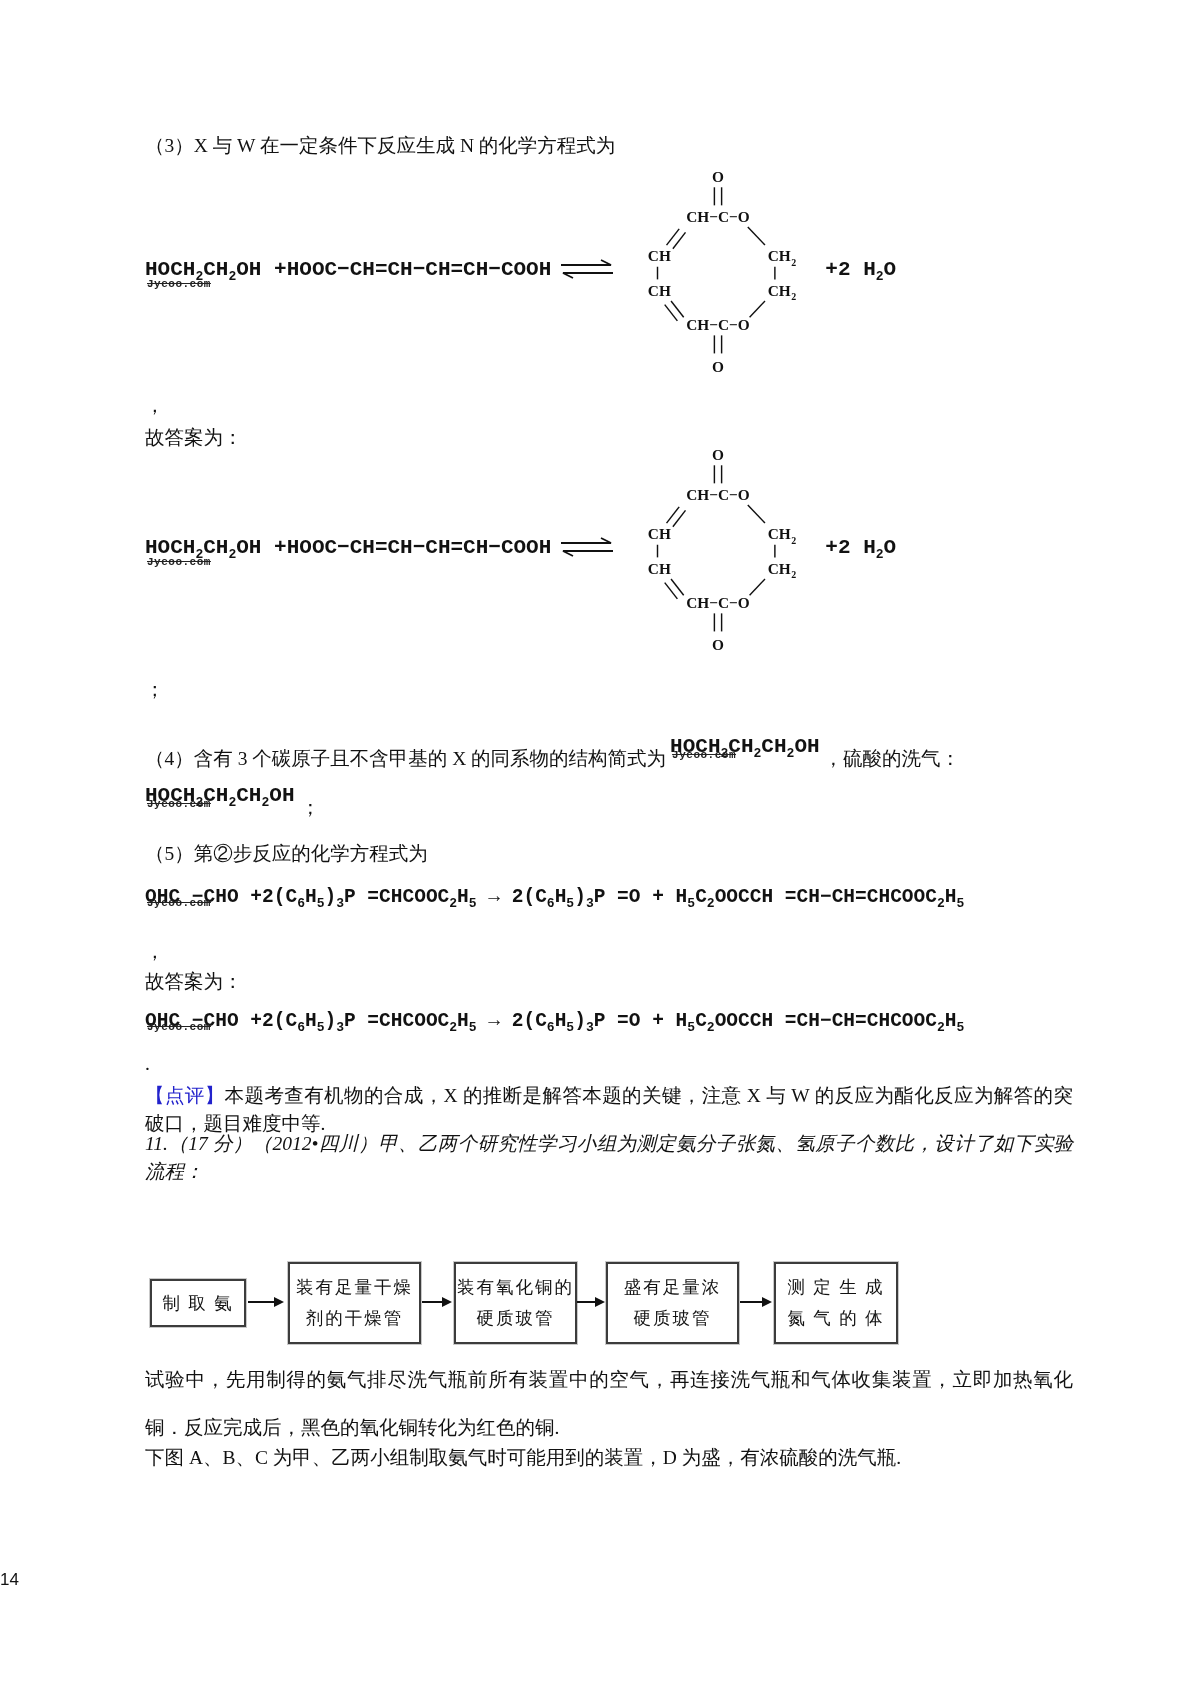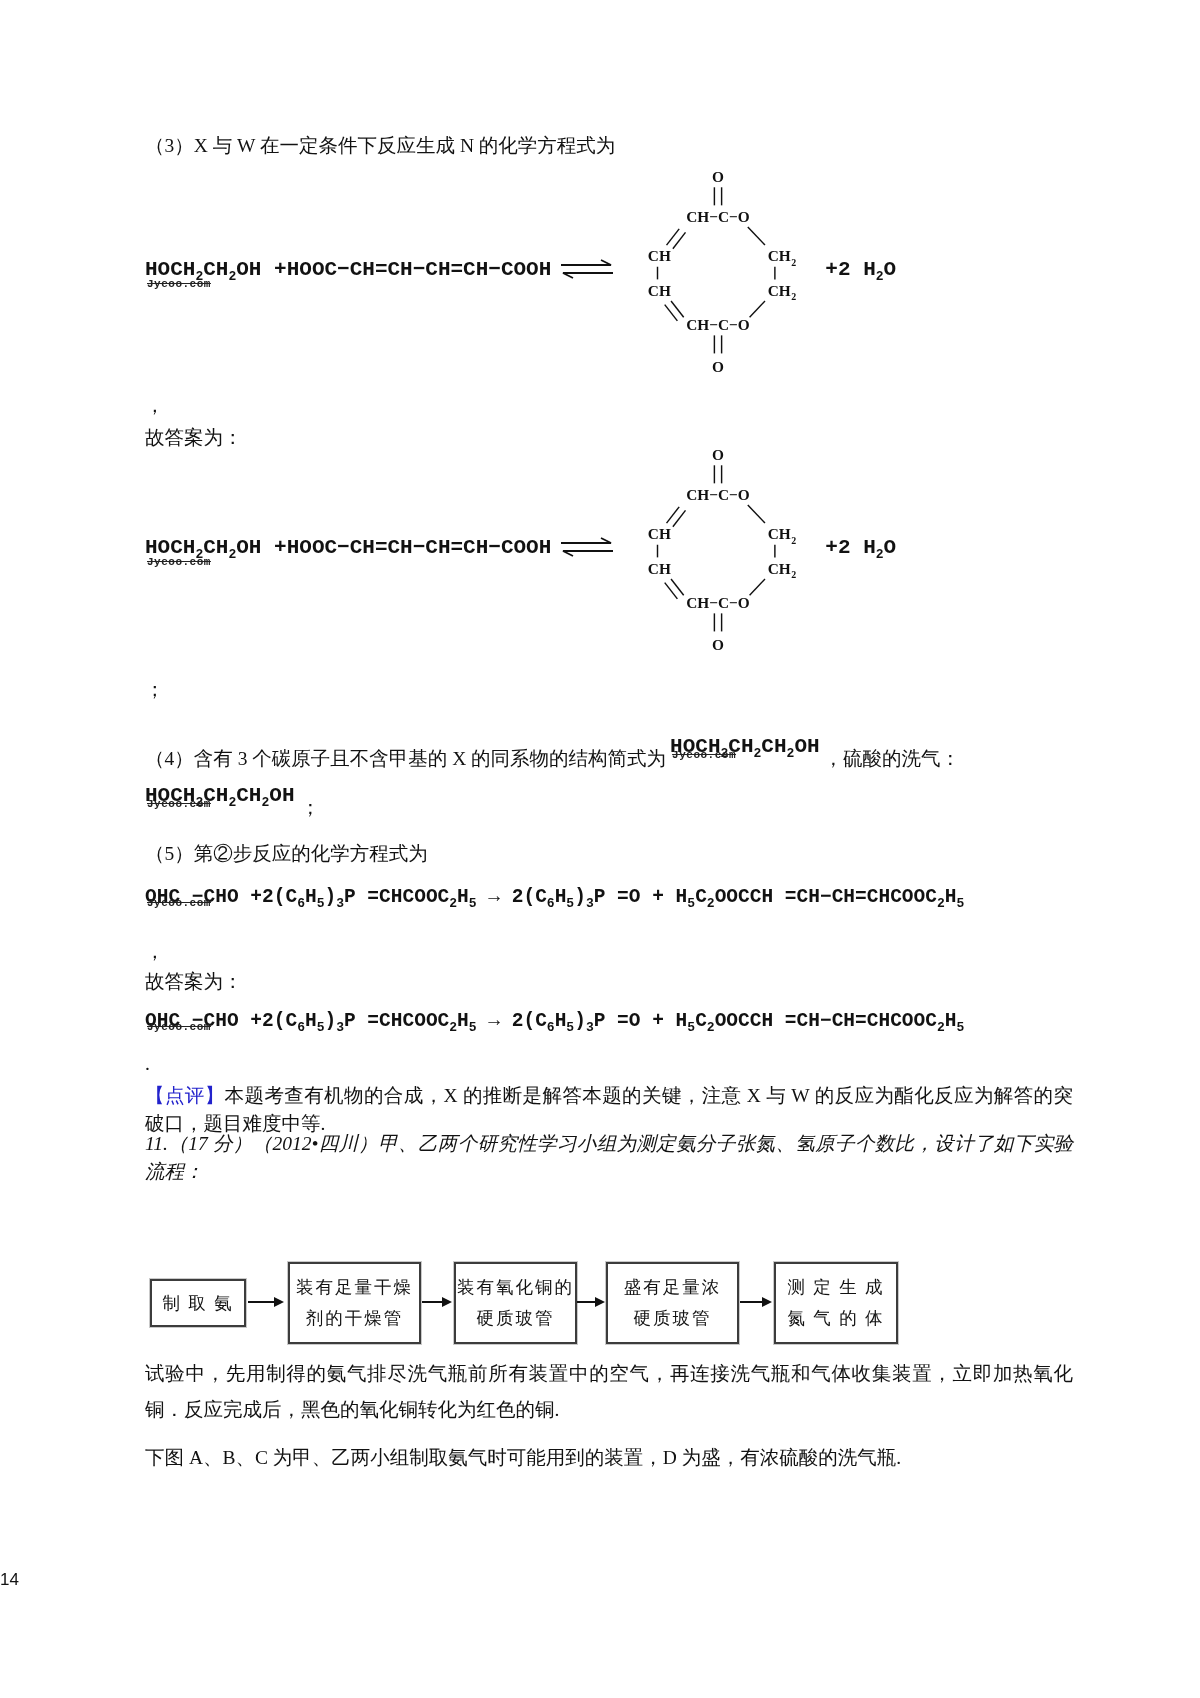--- a/index.html
+++ b/index.html
@@ -150,18 +150,18 @@
     <div class="fbox" style="left:306px;top:0;width:119px;height:78px;">装有氧化铜的
 硬质玻管</div>
     <div class="h-arrow" style="left:429px;width:26px;"></div>
     <div class="fbox" style="left:458px;top:0;width:129px;height:78px;">盛有足量浓
 硬质玻管</div>
     <div class="h-arrow" style="left:592px;width:30px;"></div>
     <div class="fbox" style="left:626px;top:0;width:120px;height:78px;">测 定 生 成
 氮 气 的 体</div>
   </div>
 
-  <div class="txt para" style="top:1356px;line-height:36px;">试验中，先用制得的氨气排尽洗气瓶前所有装置中的空气，再连接洗气瓶和气体收集装置，立即加热氧化铜．反应完成后，黑色的氧化铜转化为红色的铜.</div>
+  <div class="txt para" style="top:1356px;line-height:48px;">试验中，先用制得的氨气排尽洗气瓶前所有装置中的空气，再连接洗气瓶和气体收集装置，立即加热氧化铜．反应完成后，黑色的氧化铜转化为红色的铜.</div>
   <div class="txt para" style="top:1440px;line-height:36px;">下图 A、B、C 为甲、乙两小组制取氨气时可能用到的装置，D 为盛，有浓硫酸的洗气瓶.</div>
 
   <div class="pagenum">14</div>
 
 </div>
 
 </body></html>

